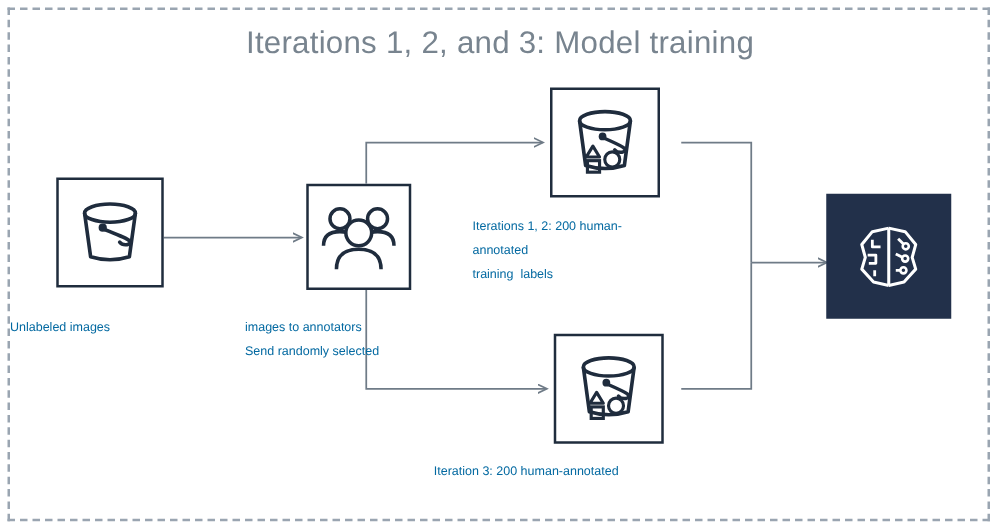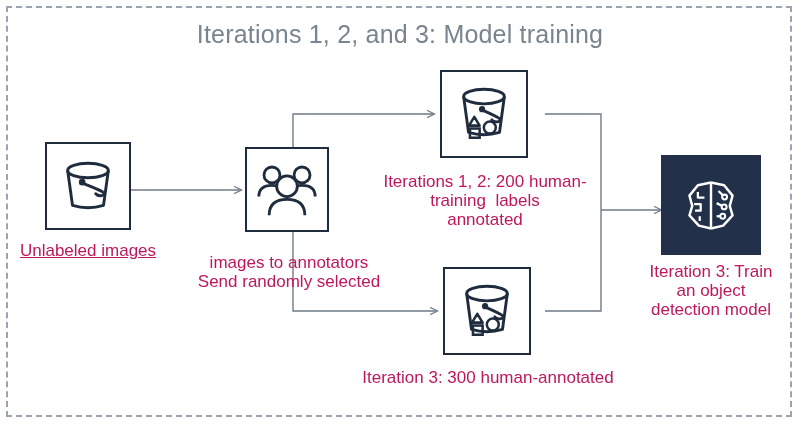--- a/index.html
+++ b/index.html
@@ -10,22 +10,22 @@
 
   .frame{position:absolute;left:6px;top:6px;width:786px;height:411px;
          border:2px dashed #9aa5b1;box-sizing:border-box;}
 
   .title{position:absolute;left:0;top:20px;width:800px;text-align:center;
          font-size:25px;color:#78848f;letter-spacing:.2px;white-space:nowrap;}
   .icon-box{position:absolute;box-sizing:border-box;border:2px solid #1f2c3d;
             background:#ffffff;display:flex;align-items:center;justify-content:center;}
   .icon-box.dark{background:#22304a;border:none;}
 
-  .caption{position:absolute;text-align:center;color:#be185d;
-           font-size:17px;line-height:19px;}
+  .caption{position:absolute;text-align:left;color:#0369a1;
+           font-size:10px;line-height:19px;}
 
   svg.wires{position:absolute;left:0;top:0;width:800px;height:425px;
             pointer-events:none;}
 
   .bucket-ico{width:62px;height:62px;}
   .people-ico{width:62px;height:58px;}
   .brain-ico{width:60px;height:60px;}
 </style>
 </head>
 <body>
@@ -69,21 +69,21 @@
   </svg>
 
   <div class="icon-box" style="left:45px;top:142px;width:86px;height:88px;">
     <svg class="bucket-ico" viewBox="0 0 64 64">
       <ellipse cx="32" cy="16" rx="21" ry="7.5" fill="none" stroke="#1f2c3d" stroke-width="3"></ellipse>
       <path d="M11,16 L16,52 Q32,57 48,52 L53,16" fill="none" stroke="#1f2c3d" stroke-width="3" stroke-linejoin="round"></path>
       <circle cx="26" cy="28" r="3.4" fill="#1f2c3d"></circle>
       <path d="M27.5,29.5 Q44,36 47,38 Q51,41 46,42 Q42,42.5 40,40" fill="none" stroke="#1f2c3d" stroke-width="3" stroke-linecap="round"></path>
     </svg>
   </div>
-  <div class="caption" style="left:8px;top:241px;width:160px;text-decoration:underline;">Unlabeled images</div>
+  <div class="caption" style="left:8px;top:253px;width:160px;">Unlabeled images</div>
 
   <div class="icon-box" style="left:245px;top:147px;width:84px;height:85px;">
     <svg class="people-ico" viewBox="0 0 66 60">
       <circle cx="17" cy="14" r="8.5" fill="none" stroke="#1f2c3d" stroke-width="3"></circle>
       <path d="M3,37 Q3,25 17,25 Q31,25 31,37" fill="none" stroke="#1f2c3d" stroke-width="3" stroke-linejoin="round"></path>
       <circle cx="49" cy="14" r="8.5" fill="none" stroke="#1f2c3d" stroke-width="3"></circle>
       <path d="M35,37 Q35,25 49,25 Q63,25 63,37" fill="none" stroke="#1f2c3d" stroke-width="3" stroke-linejoin="round"></path>
       <circle cx="33" cy="26" r="11" fill="#fff" stroke="#1f2c3d" stroke-width="3"></circle>
       <path d="M14,57 Q14,40 33,40 Q52,40 52,57" fill="#fff" stroke="#1f2c3d" stroke-width="3" stroke-linejoin="round"></path>
     </svg>
@@ -99,54 +99,49 @@
       <path d="M11,14 L16,51 Q32,56 48,51 L53,14" fill="none" stroke="#1f2c3d" stroke-width="3" stroke-linejoin="round"></path>
       <path d="M22,35 L16.5,44 L27.5,44 Z" fill="none" stroke="#1f2c3d" stroke-width="2.6" stroke-linejoin="round"></path>
       <rect x="17.5" y="47" width="10" height="9.5" fill="none" stroke="#1f2c3d" stroke-width="2.6"></rect>
       <circle cx="38" cy="46" r="6.2" fill="none" stroke="#1f2c3d" stroke-width="2.6"></circle>
       <circle cx="30" cy="27" r="3.2" fill="#1f2c3d"></circle>
       <path d="M31.5,28.5 Q44,34 47,36 Q51,39 46,40 Q42,40.5 40,38" fill="none" stroke="#1f2c3d" stroke-width="2.9" stroke-linecap="round"></path>
     </svg>
   </div>
   <div class="caption" style="left:378px;top:172px;width:214px;">
     <div>Iterations 1, 2: 200 human-</div>
+    <div>annotated</div>
     <div style="white-space:pre;">training  labels</div>
-    <div>annotated</div>
   </div>
 
   <div class="icon-box" style="left:443px;top:267px;width:88px;height:88px;">
     <svg class="bucket-ico" viewBox="0 0 64 64">
       <ellipse cx="32" cy="14" rx="21" ry="7.5" fill="none" stroke="#1f2c3d" stroke-width="3"></ellipse>
       <path d="M11,14 L16,51 Q32,56 48,51 L53,14" fill="none" stroke="#1f2c3d" stroke-width="3" stroke-linejoin="round"></path>
       <path d="M22,35 L16.5,44 L27.5,44 Z" fill="none" stroke="#1f2c3d" stroke-width="2.6" stroke-linejoin="round"></path>
       <rect x="17.5" y="47" width="10" height="9.5" fill="none" stroke="#1f2c3d" stroke-width="2.6"></rect>
       <circle cx="38" cy="46" r="6.2" fill="none" stroke="#1f2c3d" stroke-width="2.6"></circle>
       <circle cx="30" cy="27" r="3.2" fill="#1f2c3d"></circle>
       <path d="M31.5,28.5 Q44,34 47,36 Q51,39 46,40 Q42,40.5 40,38" fill="none" stroke="#1f2c3d" stroke-width="2.9" stroke-linecap="round"></path>
     </svg>
   </div>
   <div class="caption" style="left:347px;top:368px;width:282px;">
-    <div>Iteration 3: 300 human-annotated</div>
+    <div>Iteration 3: 200 human-annotated</div>
   </div>
 
   <div class="icon-box dark" style="left:661px;top:155px;width:100px;height:100px;">
     <svg class="brain-ico" viewBox="0 0 64 64">
       <path d="M32,8 L32,57" fill="none" stroke="#ffffff" stroke-width="2.6"></path>
       <path d="M32,8 L18,11 L9,22 L12,33 L9,43 L19,54 L32,57" fill="none" stroke="#ffffff" stroke-width="2.6" stroke-linejoin="round"></path>
       <path d="M32,8 L46,11 L55,22 L52,33 L55,43 L45,54 L32,57" fill="none" stroke="#ffffff" stroke-width="2.6" stroke-linejoin="round"></path>
       <path d="M18,18 L18,24 L25,24" fill="none" stroke="#ffffff" stroke-width="2.4" stroke-linejoin="round"></path>
       <path d="M14,31 L21,31 L21,38 L15,38" fill="none" stroke="#ffffff" stroke-width="2.4" stroke-linejoin="round"></path>
       <path d="M20,44 L20,49" fill="none" stroke="#ffffff" stroke-width="2.4"></path>
       <path d="M40,17 L45,22" fill="none" stroke="#ffffff" stroke-width="2.4"></path>
       <circle cx="46.5" cy="23.5" r="2.6" fill="none" stroke="#ffffff" stroke-width="2.2"></circle>
       <path d="M38,30 L44,33" fill="none" stroke="#ffffff" stroke-width="2.4"></path>
       <circle cx="46" cy="34" r="2.6" fill="none" stroke="#ffffff" stroke-width="2.2"></circle>
       <path d="M38,44 L42,44" fill="none" stroke="#ffffff" stroke-width="2.4"></path>
       <circle cx="44.5" cy="44" r="2.6" fill="none" stroke="#ffffff" stroke-width="2.2"></circle>
     </svg>
   </div>
-  <div class="caption" style="left:626px;top:262px;width:170px;">
-    <div>Iteration 3: Train</div>
-    <div>an object</div>
-    <div>detection model</div>
-  </div>
 
 </div>
 
 </body></html>

